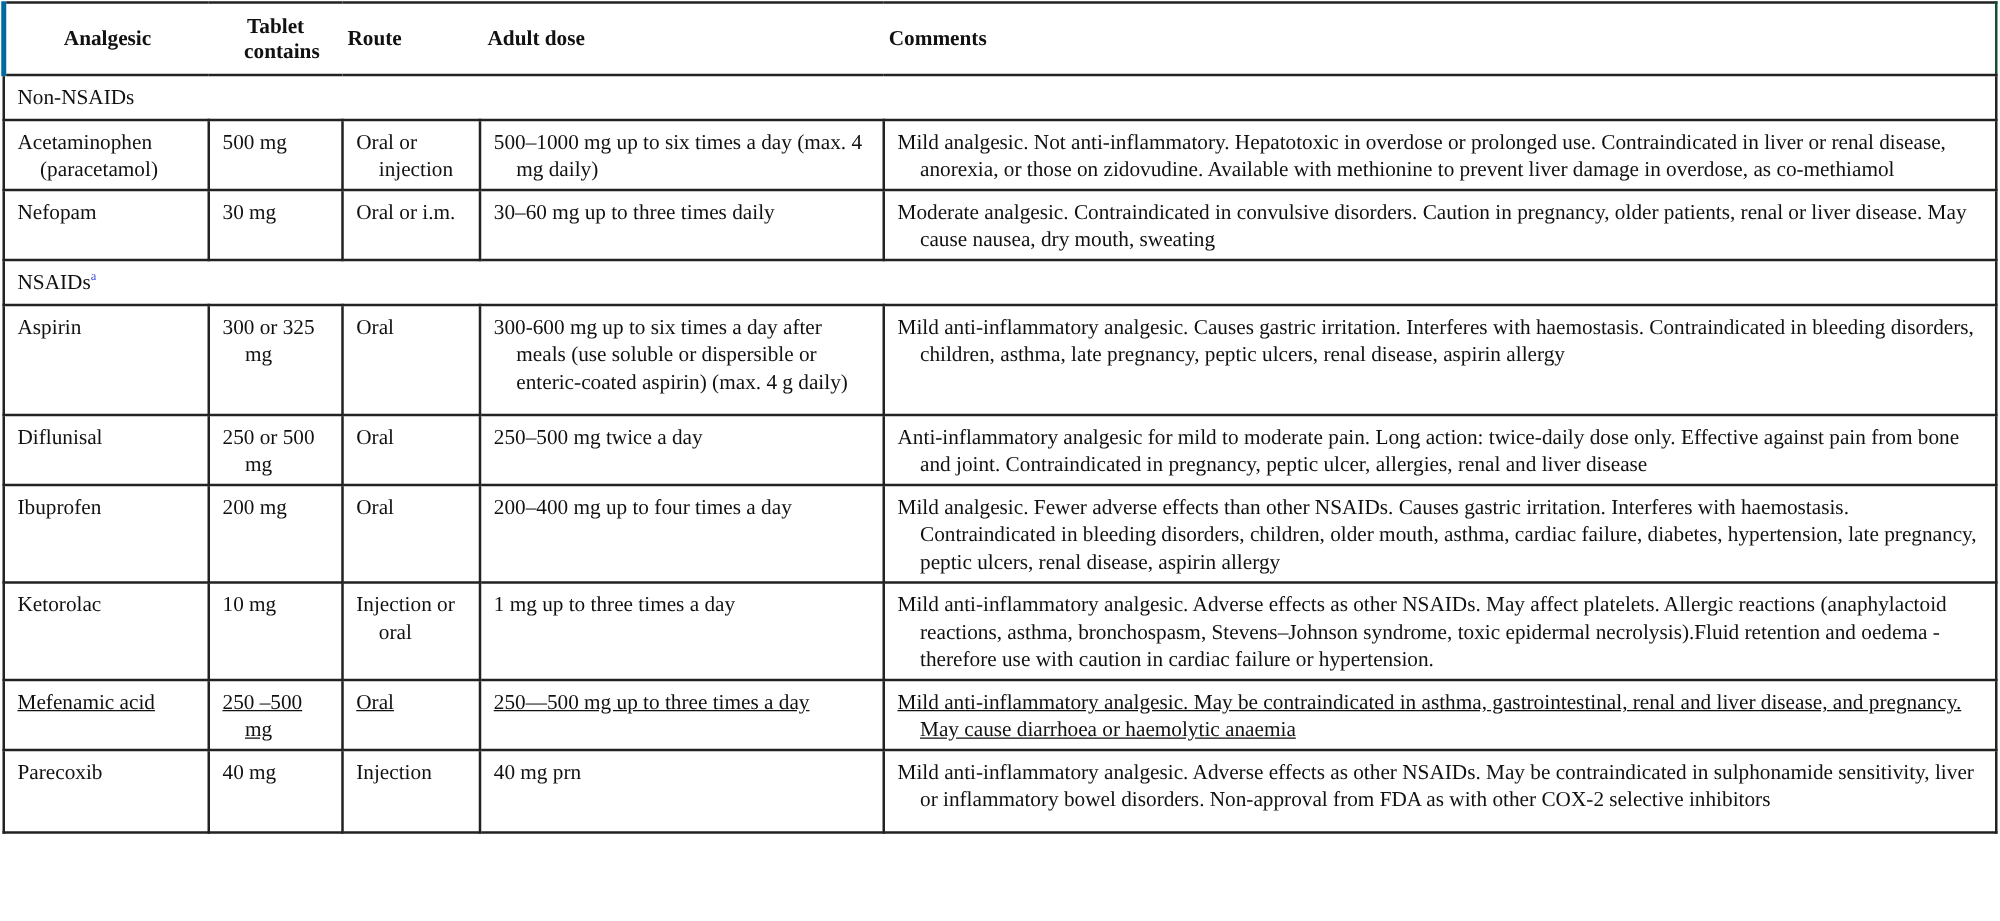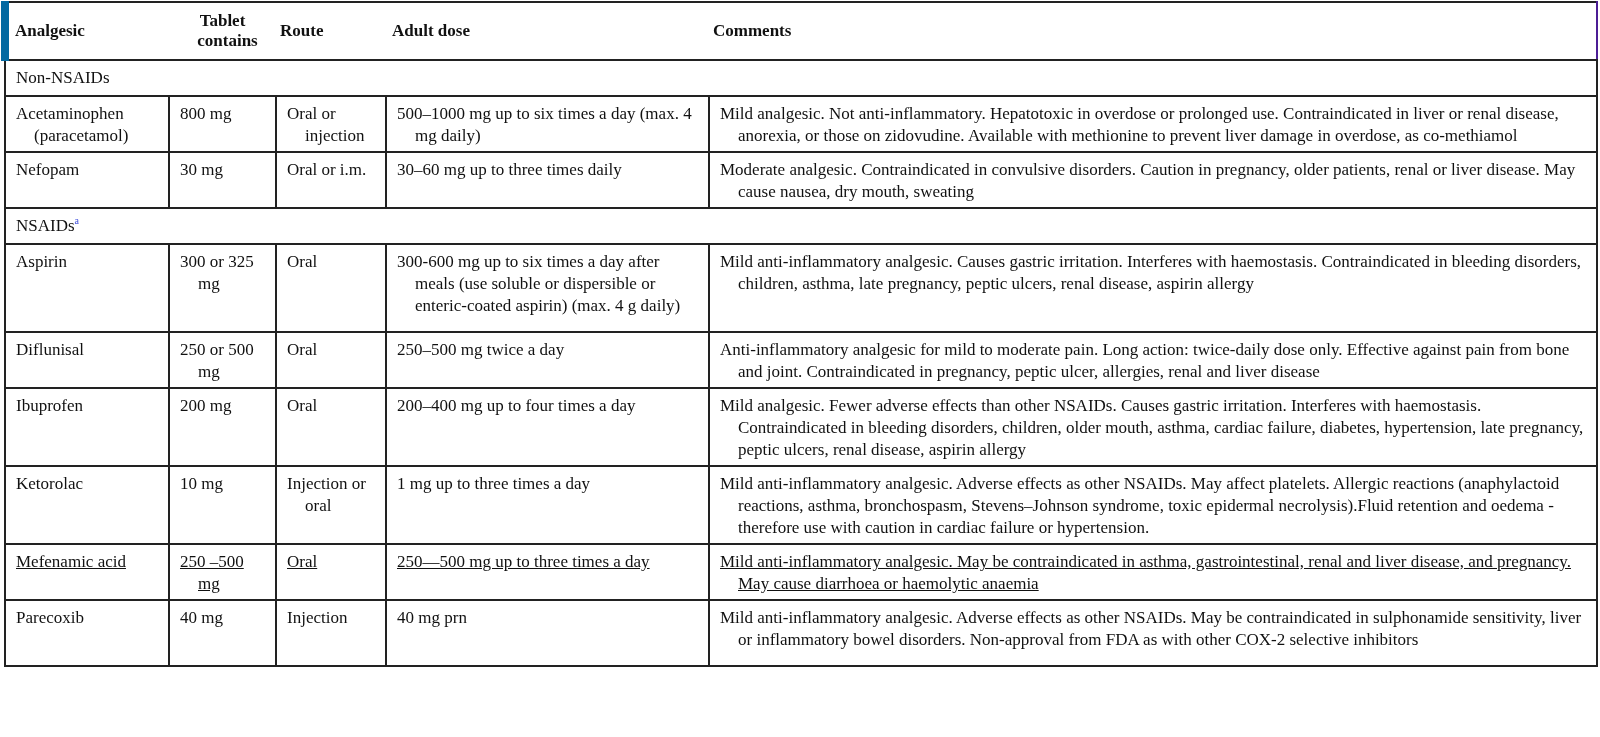--- a/index.html
+++ b/index.html
@@ -12,22 +12,22 @@
   table.tbl td, table.tbl th {
     border: 2px solid #222; vertical-align: top; padding: 6px 6px 4px 10px;
     text-align: left;
   }
   col.c1 { width: 164px; }
   col.c2 { width: 107px; }
   col.c3 { width: 110px; }
   col.c4 { width: 323px; }
   col.c5 { width: auto; }
   tr.hdr th { font-weight: bold; height: 48px; vertical-align: middle; border-left: none; border-right: none; padding: 4px 6px 4px 6px; }
-  tr.hdr th.first { border-left: 8px solid #0369a1; }
-  tr.hdr th.last { border-right: 2px solid #4c1d95; }
+  tr.hdr th.first { border-left: 4px solid #0369a1; text-align: center; }
+  tr.hdr th.last { border-right: 2px solid #14532d; }
   tr.hdr th.tab { line-height: 20px; text-align: center; }
   tr.group td { padding: 6px 10px 6px 10px; height: 20px; border-radius: 17px; }
   .sup { color: #3b4cdc; font-size: 10px; vertical-align: super; line-height: 0; }
   .hang { padding-left: 28px !important; text-indent: -18px; }
   .r-ace { height: 48px; }
   .r-nef { height: 44px; }
   .r-asp { height: 88px; }
   .r-dif { height: 42px; margin-top: 36px; }
   .r-ibu { height: 66px; }
   .r-ket { height: 66px; }
@@ -54,21 +54,21 @@
       <th class="last" style="padding-left:4px">Comments</th>
     </tr>
   </thead>
   <tbody>
     <tr class="group">
       <td colspan="5">Non-NSAIDs</td>
     </tr>
 
     <tr class="r-ace">
       <td class="hang">Acetaminophen (paracetamol)</td>
-      <td>800 mg</td>
+      <td>500 mg</td>
       <td class="hang">Oral or injection</td>
       <td class="hang">500–1000 mg up to six times a day (max. 4 mg daily)</td>
       <td class="hang">Mild analgesic. Not anti-inflammatory. Hepatotoxic in overdose or prolonged use. Contraindicated in liver or renal disease, anorexia, or those on zidovudine. Available with methionine to prevent liver damage in overdose, as co-methiamol</td>
     </tr>
 
     <tr class="r-nef">
       <td class="hang">Nefopam</td>
       <td>30 mg</td>
       <td class="hang">Oral or i.m.</td>
       <td class="hang">30–60 mg up to three times daily</td>

